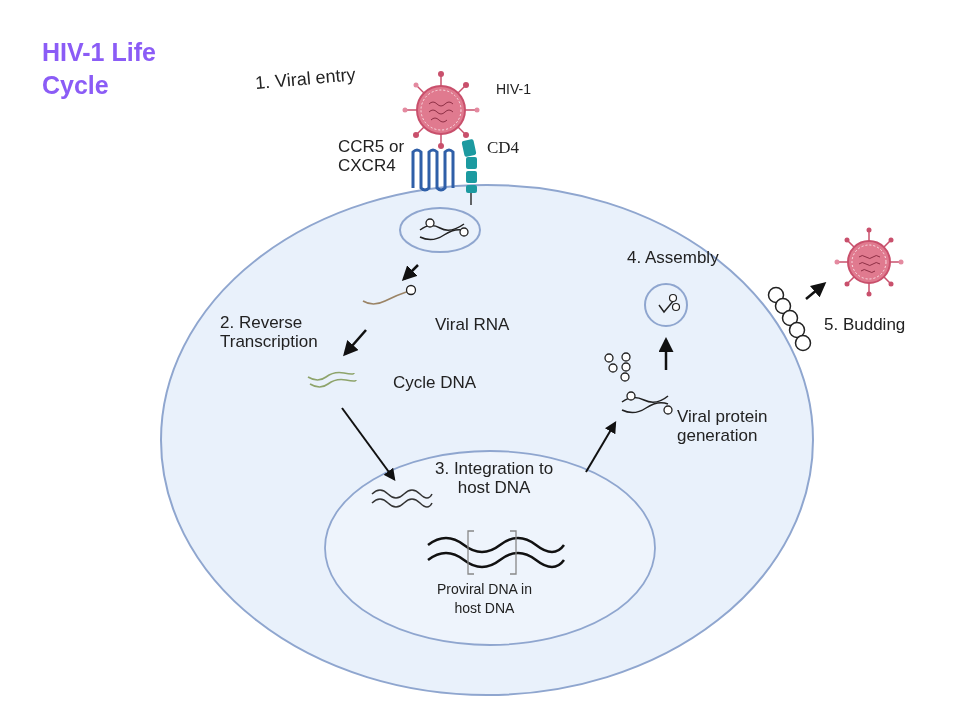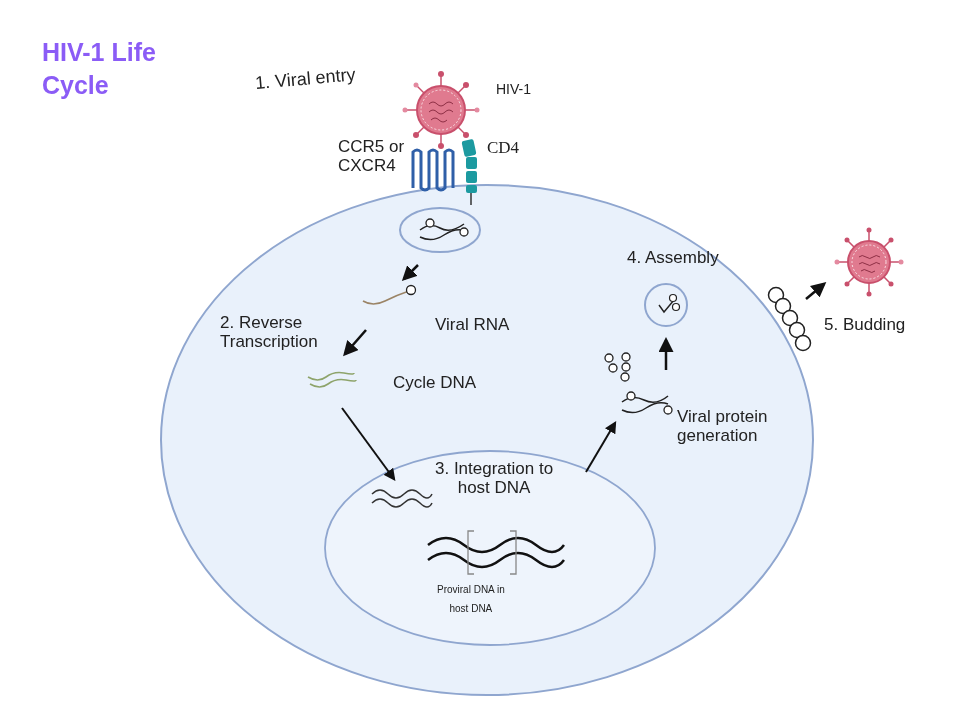--- a/index.html
+++ b/index.html
@@ -152,18 +152,18 @@
 <div class="lbl" style="left:496px; top:80px; font-size:14px;">HIV-1</div>
 <div class="lbl" style="left:338px; top:137px;">CCR5 or
 CXCR4</div>
 <div class="lbl" style="left:487px; top:138px;font-family:Liberation Serif, serif;">CD4</div>
 <div class="lbl" style="left:220px; top:313px;">2. Reverse
 Transcription</div>
 <div class="lbl" style="left:435px; top:304px;margin-top:11px;">Viral RNA</div>
 <div class="lbl" style="left:393px; top:373px;">Cycle DNA</div>
 <div class="lbl" style="left:417px; top:459px; text-align:center;margin-left:18px;">3. Integration to
 host DNA</div>
-<div class="lbl" style="left:437px; top:580px; font-size:10px; text-align:center;">Proviral DNA in
+<div class="lbl" style="left:437px; top:580px; font-size:14px; text-align:center;">Proviral DNA in
 host DNA</div>
 <div class="lbl" style="left:627px; top:248px;text-align:center;">4. Assembly</div>
 <div class="lbl" style="left:657px; top:407px;margin-left:20px;">Viral protein
 generation</div>
 <div class="lbl" style="left:824px; top:315px;text-align:center;">5. Budding</div>
 
 </body></html>

